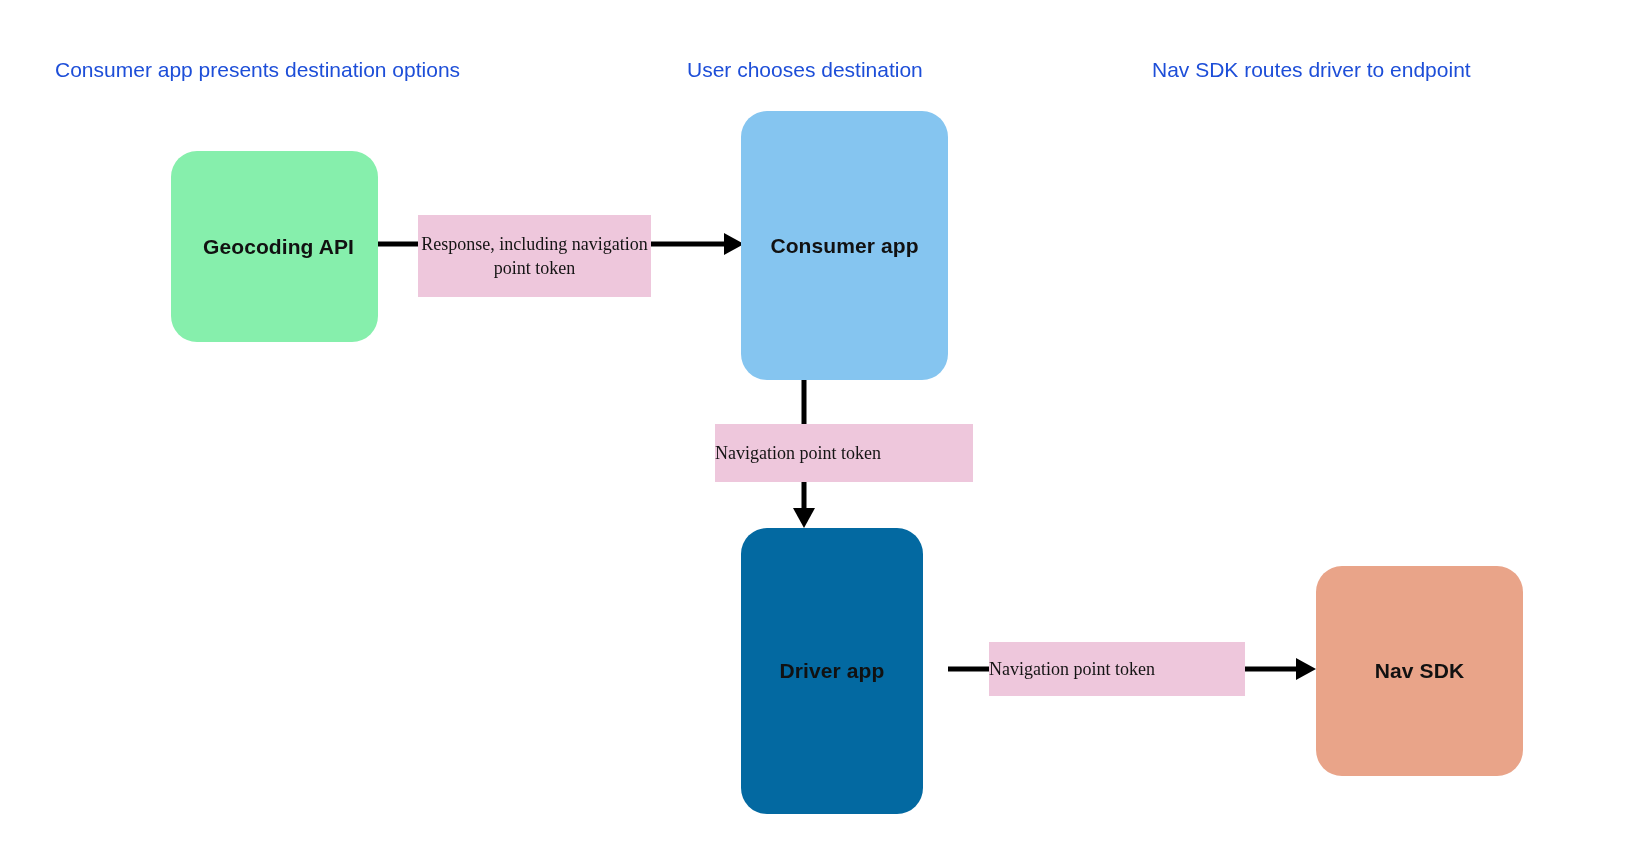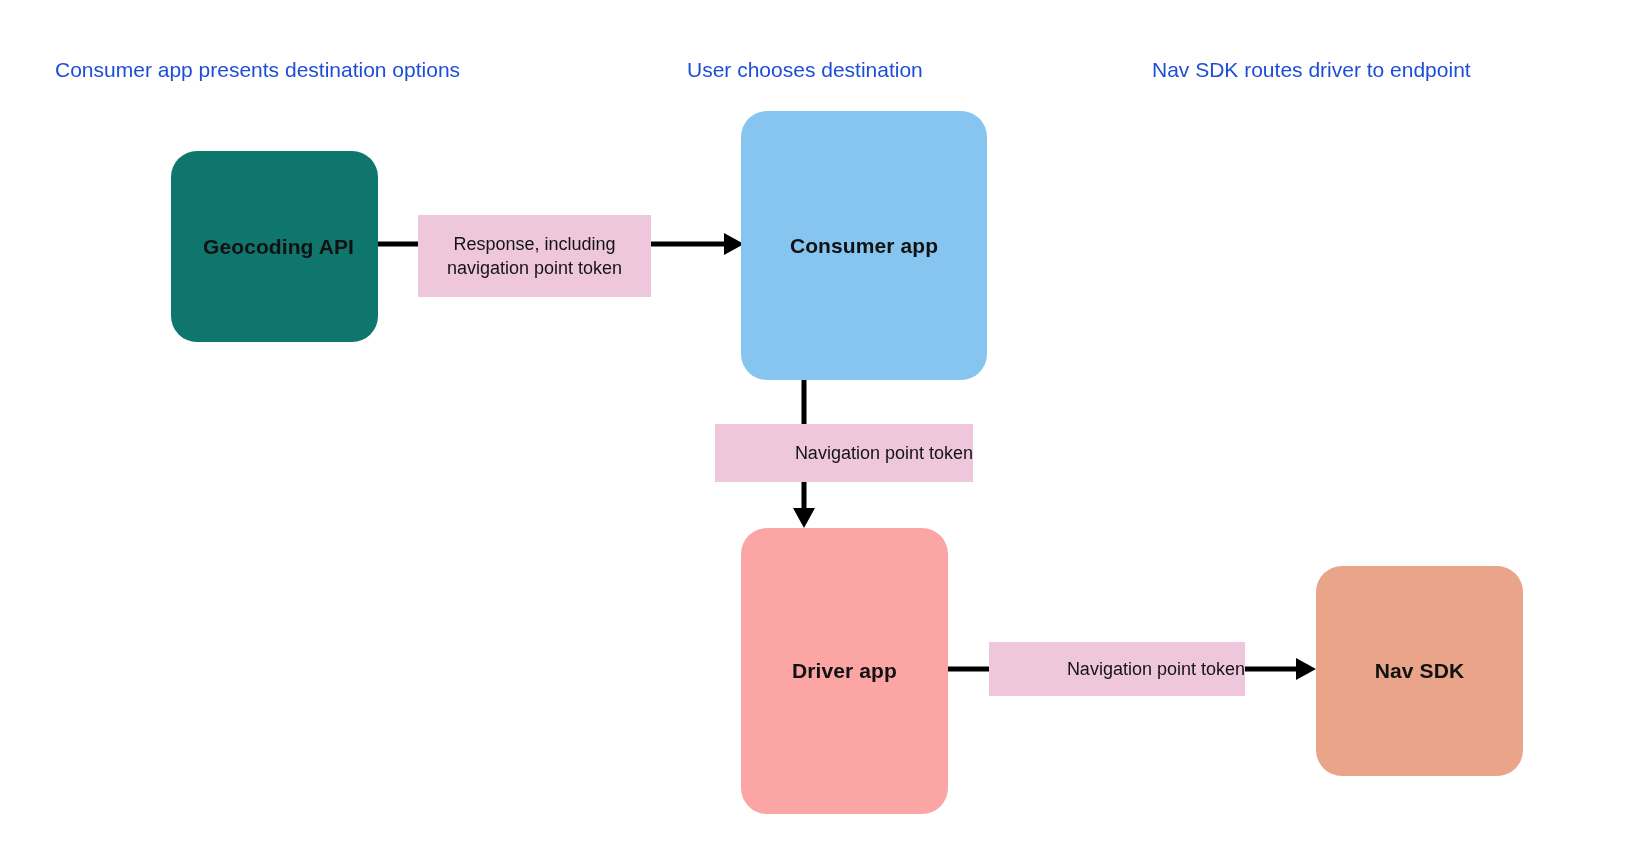--- a/index.html
+++ b/index.html
@@ -40,23 +40,24 @@
     font-weight: 700;
     color: #111111;
     line-height: 26px;
     text-align: center;
     letter-spacing: 0.1px;
   }
   .edge-label {
     position: absolute;
     display: flex;
     align-items: center;
-    justify-content: flex-end;
+    justify-content: flex-start;
     box-sizing: border-box;
     z-index: 3;
+    font-family: Liberation Serif, serif;
   }
   .edge-label span {
     font-size: 18px;
     line-height: 24px;
     color: #141414;
     text-align: center;
     font-weight: 400;
   }
   .connector {
     position: absolute;
@@ -92,29 +93,29 @@
     </svg>
   </div>
 
   <div class="connector" style="left:948px; top:653px; width:368px; height:32px;">
     <svg width="368" height="32" viewBox="0 0 368 32">
       <line x1="0" y1="16" x2="350" y2="16" stroke="#000000" stroke-width="5"></line>
       <polygon points="348,5 368,16 348,27" fill="#000000"></polygon>
     </svg>
   </div>
 
-  <div class="node" style="left:171px; top:151px; width:207px; height:191px; background:#0f766e; z-index:2;padding-left:8px;">
+  <div class="node" style="left:171px; top:151px; width:207px; height:191px; background:#86efac; z-index:2;padding-left:8px;">
     <span class="node-label">Geocoding API</span>
   </div>
 
-  <div class="node" style="left:741px; top:111px; width:246px; height:269px; background:#85c5f0; z-index:2;">
+  <div class="node" style="left:741px; top:111px; width:207px; height:269px; background:#85c5f0; z-index:2;">
     <span class="node-label">Consumer app</span>
   </div>
 
-  <div class="node" style="left:741px; top:528px; width:207px; height:286px; background:#fca5a5; z-index:2;">
+  <div class="node" style="left:741px; top:528px; width:182px; height:286px; background:#0369a1; z-index:2;">
     <span class="node-label">Driver app</span>
   </div>
 
   <div class="node" style="left:1316px; top:566px; width:207px; height:210px; background:#e9a489; z-index:2;">
     <span class="node-label">Nav SDK</span>
   </div>
 
   <div class="edge-label" style="left:418px; top:215px; width:233px; height:82px; background:#eec7dc;">
     <span>Response, including navigation point token</span>
   </div>

